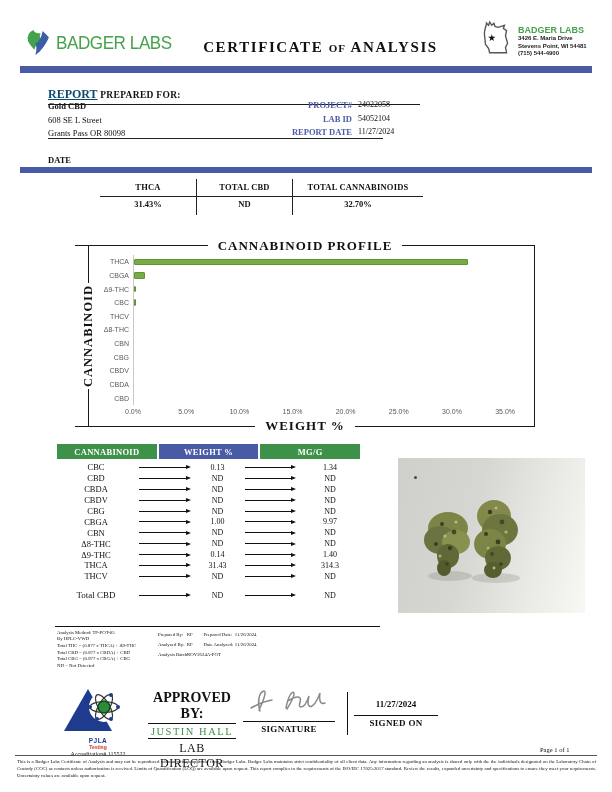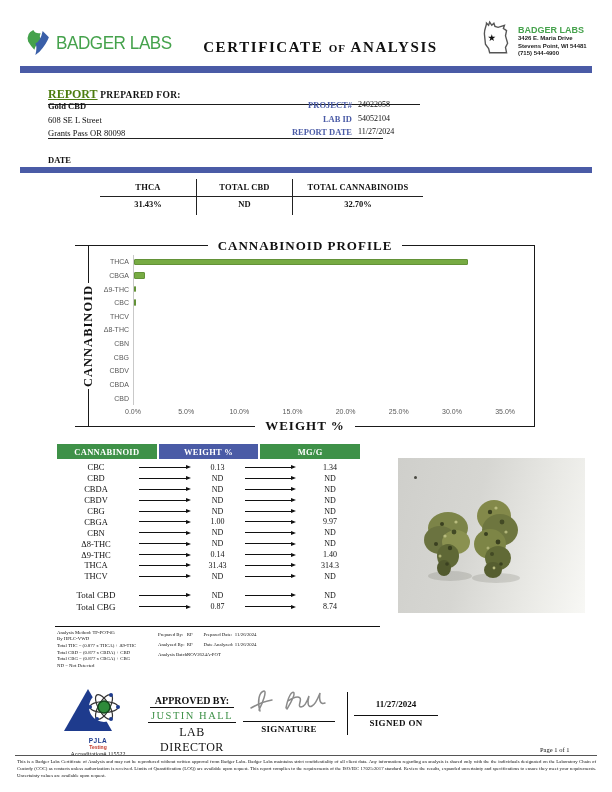--- a/index.html
+++ b/index.html
@@ -15,21 +15,21 @@
   .doc-title .of{font-size:11px;letter-spacing:1px;}
   .lab-box{position:absolute;left:477px;top:16px;width:128px;display:flex;gap:3px;}
   .lab-lines{padding-top:9px;}
   .lab-name{font-family:"Liberation Sans",sans-serif;font-weight:bold;color:#45a24c;font-size:9px;white-space:nowrap;}
   .lab-addr{font-family:"Liberation Sans",sans-serif;font-weight:bold;font-size:6px;line-height:7.5px;color:#222;white-space:nowrap;}
   .bar{position:absolute;left:20px;width:572px;background:#4a5ba6;}
   .bar1{top:66px;height:7px;} .bar2{top:167px;height:6px;}
 
   
   .rep-head{position:absolute;left:48px;top:84px;width:372px;border-bottom:1.5px solid #1b1b1b;padding-bottom:2px;}
-  .rep-head .blue{color:#4d7c0f;font-weight:bold;font-size:12px;text-decoration:underline;}
+  .rep-head .blue{color:#0c4a6e;font-weight:bold;font-size:12px;text-decoration:underline;}
   .rep-head .rest{font-weight:bold;font-size:9.5px;letter-spacing:.3px;}
   .client{position:absolute;left:48px;top:100px;font-size:8.5px;line-height:13.5px;}
   .client .name{font-weight:bold;}
   .meta{position:absolute;left:232px;top:100px;width:185px;}
   .meta-row{display:flex;height:13.5px;}
   .meta-label{width:120px;text-align:right;color:#4a5ba6;font-weight:bold;font-size:8.5px;}
   .meta-value{margin-left:6px;font-size:8px;}
   .thin-line{position:absolute;left:48px;top:138px;width:335px;border-top:1px solid #222;}
   .sample-row{position:absolute;left:48px;font-size:8.5px;}
   .sample-row .lbl{display:inline-block;width:66px;font-weight:bold;}
@@ -92,21 +92,21 @@
          background:linear-gradient(105deg,#cfcfcb 0%,#d6d6d2 40%,#e9e9e5 72%,#f8f8f5 100%);}
   .photo-dot{position:absolute;left:16px;top:18px;width:3px;height:3px;border-radius:50%;background:#4a4a42;}
   .photo svg{position:absolute;left:0;top:0;}
 
   
   .pjla{position:absolute;left:58px;top:687px;width:80px;text-align:center;}
   .pjla-name{color:#1e3b8d;font-weight:bold;font-size:6.5px;font-family:"Liberation Sans",sans-serif;letter-spacing:.5px;}
   .pjla-sub{color:#c0392b;font-weight:bold;font-size:5px;font-family:"Liberation Sans",sans-serif;}
   .pjla-acc{font-size:6px;margin-top:1px;}
   .approved{position:absolute;left:148px;top:690px;width:88px;text-align:center;}
-  .app-label{font-weight:bold;font-size:10px;border-bottom:1.2px solid #111;display:inline-block;padding:0 5px 1px;}
+  .app-label{font-weight:bold;font-size:14px;border-bottom:1.2px solid #111;display:inline-block;padding:0 5px 1px;}
   .app-name{color:#3e9148;font-size:10.5px;letter-spacing:1.5px;margin-top:2px;white-space:nowrap;}
   .app-line{border-top:1.5px solid #111;margin-top:1px;}
   .app-title{font-size:12px;margin-top:2px;letter-spacing:.5px;}
   .sig-block{position:absolute;left:243px;top:684px;width:92px;text-align:center;}
   .sig-line{border-top:1.5px solid #111;margin-top:1px;}
   .sig-label{font-weight:bold;font-size:9px;margin-top:2px;letter-spacing:.3px;}
   .vdiv{position:absolute;left:347px;top:692px;height:43px;border-left:1.2px solid #111;}
   .date-block{position:absolute;left:354px;top:684px;width:84px;text-align:center;}
   .date-val{font-weight:bold;font-size:9px;padding-top:15px;}
   .date-line{border-top:1.5px solid #111;margin-top:6px;}
@@ -421,33 +421,20 @@
           <span class="arr">
             <i class="ln"></i>
             <b class="hd"></b>
           </span>
           <span class="rt-val">ND</span>
           <span class="arr">
             <i class="ln"></i>
             <b class="hd"></b>
           </span>
           <span class="rt-val2">ND</span>
-        </div>
-        <div class="rt-row">
-          <span class="rt-name">Total CBG</span>
-          <span class="arr">
-            <i class="ln"></i>
-            <b class="hd"></b>
-          </span>
-          <span class="rt-val">0.87</span>
-          <span class="arr">
-            <i class="ln"></i>
-            <b class="hd"></b>
-          </span>
-          <span class="rt-val2">8.74</span>
         </div>
       </div>
   </div>
   <div class="table-endline"></div>
 
   <div class="fn-left">
       <div>Analysis Method: TP-POT-05</div>
       <div>By HPLC-VWD</div>
       <div>Total THC = (0.877 x THCA) + Δ9-THC</div>
       <div>Total CBD = (0.877 x CBDA) + CBD</div>

